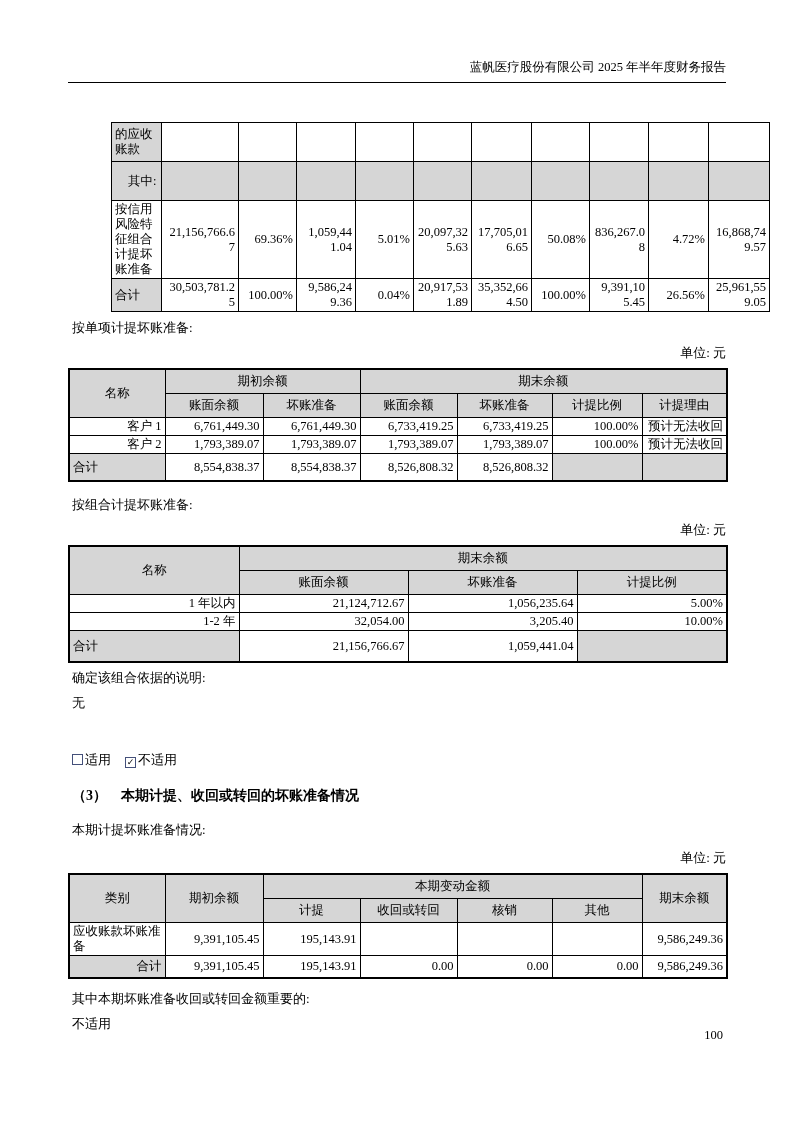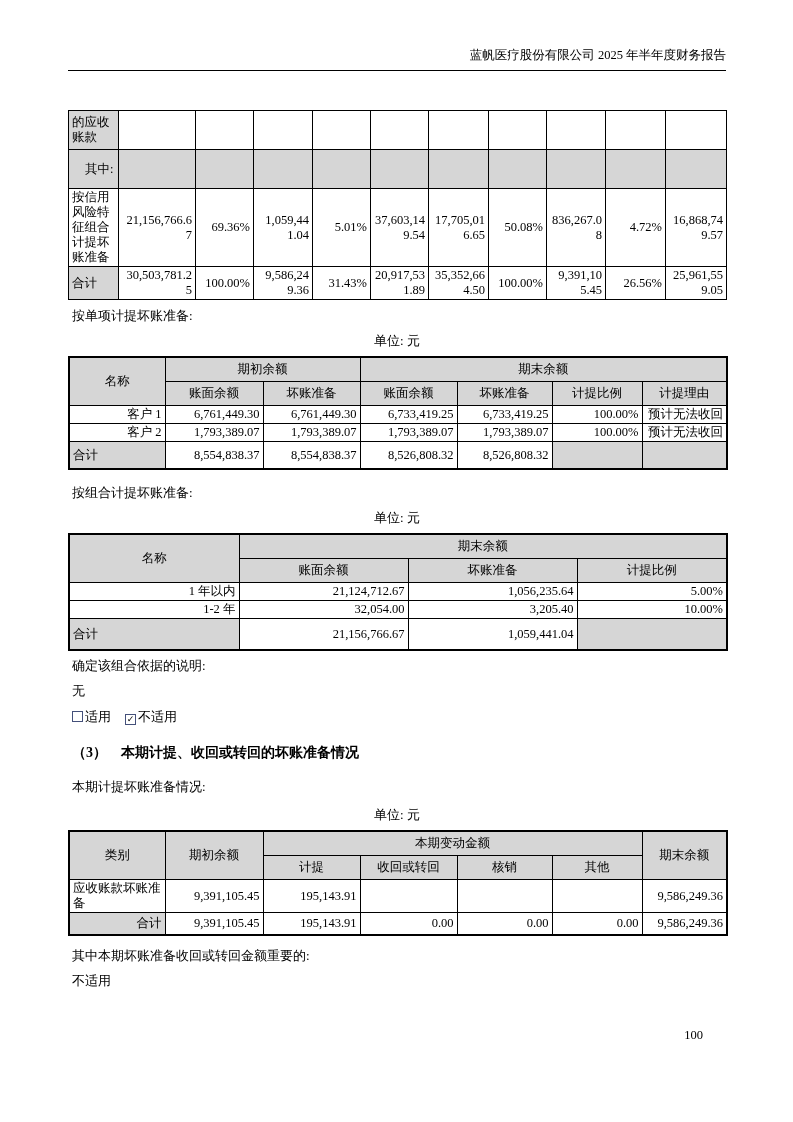--- a/index.html
+++ b/index.html
@@ -5,21 +5,21 @@
   html,body{margin:0;padding:0;}
   body{background:#888;}
   .page{
     position:relative;
     width:793px;height:1122px;
     background:#ffffff;
     font-family:"Liberation Serif","DejaVu Serif",serif;
     color:#000;
     overflow:hidden;
   }
-  .content{position:absolute;left:68px;top:0;width:658px;}
+  .content{position:absolute;left:68px;top:12px;width:658px;}
 
   .doc-header{
     margin-top:48px;
     text-align:right;
     font-size:12.5px;
     line-height:15px;
     padding-bottom:7px;
     border-bottom:1px solid #000;
   }
 
@@ -33,57 +33,57 @@
     font-weight:normal;
   }
   .tb-heavy{border:2px solid #000;}
   .shade{background:#d6d6d6;}
   .num{text-align:right;word-wrap:break-word;word-break:break-all;}
   .ctr{text-align:center;}
   .lbl{text-align:left;word-wrap:break-word;}
   .indent{text-indent:13px;}
 
   
-  .t1{margin-top:39px;}
+  .t1{margin-top:39px;margin-left:43px;}
   .t1 .r-short td{height:36px;}
   .t1 .r-sum td{height:30px;}
 
   
   .hrow th{height:19px;padding:2px 3px;text-align:center;}
   .drow td{height:15px;text-align:right;}
   .sumrow td{height:24px;}
   .sumrow3 td{height:28px;}
 
   .para{font-size:13px;line-height:16px;padding-left:4px;}
-  .unit{font-size:13px;line-height:16px;text-align:center;}
+  .unit{font-size:13px;line-height:16px;text-align:right;}
 
   .m1{margin-top:8px;}
   .m2{margin-top:9px;}
   .m3{margin-top:7px;}
   .m-sec{margin-top:15px;}
 
   .heading3{
     margin-top:19px;
     font-size:14px;line-height:17px;
     font-weight:bold;
     padding-left:4px;
   }
   .heading3 .hnum{margin-right:14px;}
 
   .cbline{font-size:13px;line-height:16px;padding-left:4px;margin-top:10px;}
-  .cb{display:inline-block;margin-right:14px;}
+  .cb{display:inline-block;margin-right:14px;margin-top:31px;}
   .cbbox{
     display:inline-block;width:9px;height:9px;
     border:1px solid #44507a;
     font-size:9px;line-height:9px;text-align:center;
     vertical-align:-1px;margin-right:2px;
     color:#000;
   }
   .pagenum{
-    position:absolute;top:1028px;right:90px;
+    position:absolute;top:1028px;right:70px;
     font-size:12.5px;line-height:15px;
   }
 </style>
 </head>
 <body>
 
 <div class="page">
   <div class="content">
 
     <div class="doc-header">蓝帆医疗股份有限公司 2025 年半年度财务报告</div>
@@ -128,33 +128,33 @@
         <td class="shade"></td>
         <td class="shade"></td>
         <td class="shade"></td>
       </tr>
       <tr>
         <td class="lbl">按信用风险特征组合计提坏账准备</td>
         <td class="num">21,156,766.67</td>
         <td class="num">69.36%</td>
         <td class="num">1,059,441.04</td>
         <td class="num">5.01%</td>
-        <td class="num">37,603,149.54</td>
+        <td class="num">20,097,325.63</td>
         <td class="num">17,705,016.65</td>
         <td class="num">50.08%</td>
         <td class="num">836,267.08</td>
         <td class="num">4.72%</td>
         <td class="num">16,868,749.57</td>
       </tr>
       <tr class="r-sum">
         <td class="shade lbl">合计</td>
         <td class="num">30,503,781.25</td>
         <td class="num">100.00%</td>
         <td class="num">9,586,249.36</td>
-        <td class="num">31.43%</td>
+        <td class="num">0.04%</td>
         <td class="num">20,917,531.89</td>
         <td class="num">35,352,664.50</td>
         <td class="num">100.00%</td>
         <td class="num">9,391,105.45</td>
         <td class="num">26.56%</td>
         <td class="num">25,961,559.05</td>
       </tr>
     </tbody>
       </table>
 

